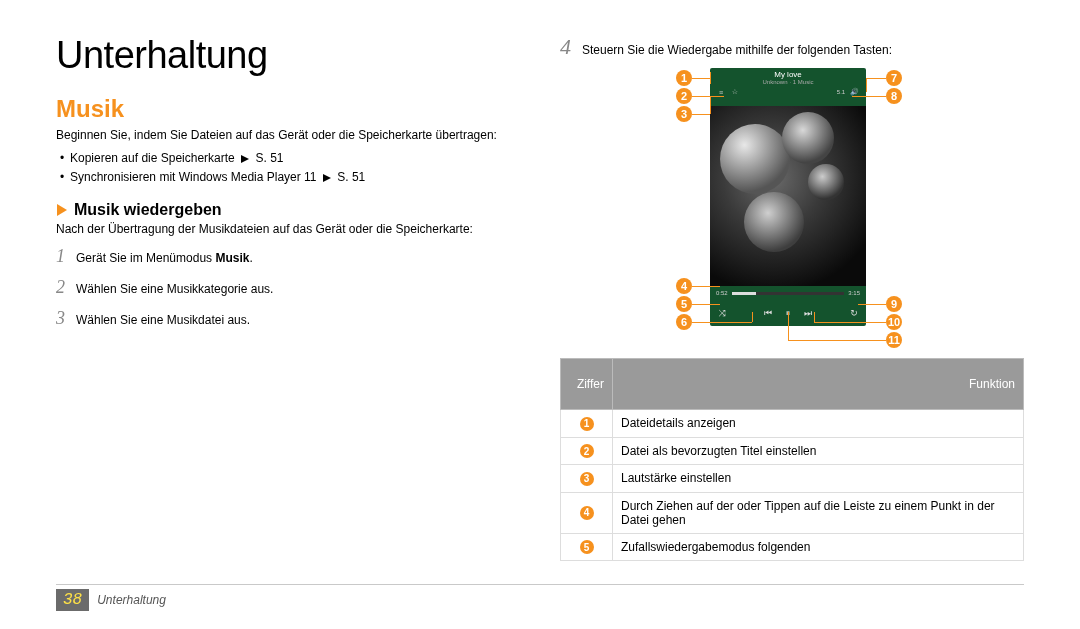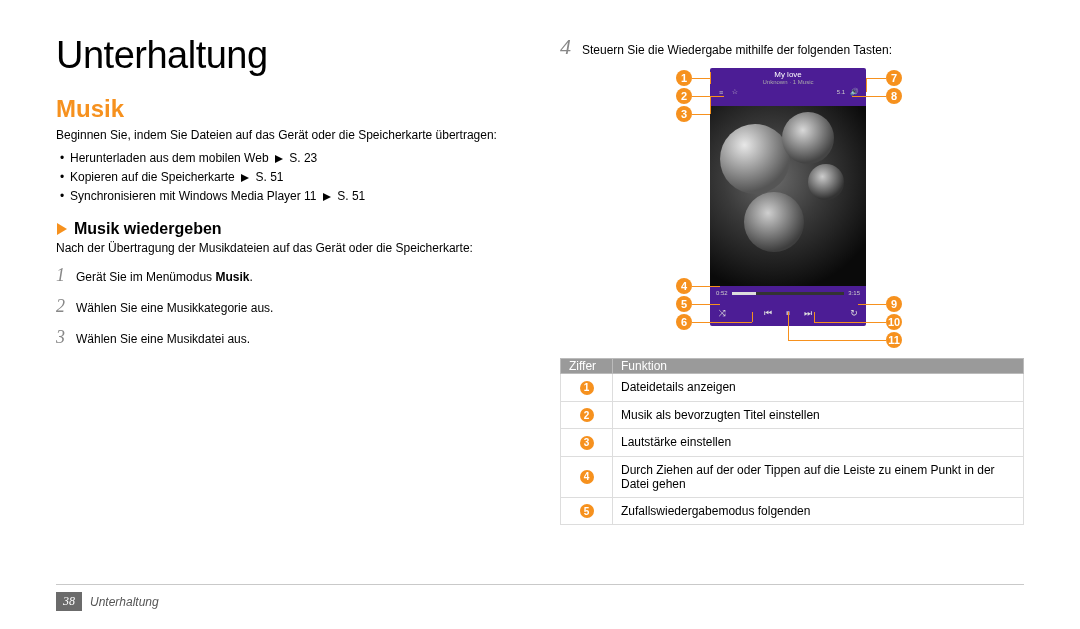--- a/index.html
+++ b/index.html
@@ -24,21 +24,21 @@
   ol.steps { list-style: none; margin-top: 4px; }
   ol.steps li { font-size: 12px; line-height: 1.7; display: flex; align-items: baseline; }
   .step-num { font-family: Georgia, "Times New Roman", serif; font-style: italic; font-size: 18px; color: #888; width: 20px; display: inline-block; }
 
   
   .step4 { display: flex; align-items: baseline; font-size: 12px; margin-bottom: 8px; }
   .step4 .step-num { font-size: 22px; width: 22px; }
 
   
   .mockup-wrap { position: relative; width: 380px; height: 280px; margin: 0 auto 10px auto; }
-  .phone { position: absolute; left: 108px; top: 0; width: 156px; height: 258px; background: #4c1d95; border-radius: 2px; display:flex; flex-direction: column; }
+  .phone { position: absolute; left: 108px; top: 0; width: 156px; height: 258px; background: #14532d; border-radius: 2px; display:flex; flex-direction: column; }
   .phone-top { height: 38px; position: relative; }
   .phone-title { color:#fff; font-size:8px; text-align:center; padding-top:2px; }
   .phone-sub { color:#aaa; font-size:6px; text-align:center; }
   .phone-top-row { display:flex; justify-content:space-between; padding: 2px 6px 0 6px; }
   .top-row-l, .top-row-r { display:flex; gap:4px; align-items:center; }
   .mini-ico { width:10px; height:10px; display:flex; align-items:center; justify-content:center; color:#ccc; font-size:7px; }
   .phone-art { flex:1; background: radial-gradient(circle at 40% 40%, #6a6a6a 0%, #3a3a3a 35%, #0a0a0a 80%); position:relative; overflow:hidden; }
   .blob { position:absolute; border-radius:50%; }
   .b1 { width:70px; height:70px; left:10px; top:18px; background: radial-gradient(circle at 35% 30%, #e8e8e8, #555 70%); }
   .b2 { width:52px; height:52px; left:72px; top:6px; background: radial-gradient(circle at 40% 35%, #d8d8d8, #444 70%); }
@@ -53,51 +53,44 @@
   .pico { width:12px; height:12px; color:#ddd; display:flex; align-items:center; justify-content:center; font-size:9px; }
 
   
   .co { position:absolute; width:16px; height:16px; border-radius:50%; background:#f6911e; color:#fff; font-size:11px; font-weight:700; display:flex; align-items:center; justify-content:center; z-index:3; }
   .conn { position:absolute; background:#f6911e; z-index:2; }
   .conn.h { height:1px; }
   .conn.v { width:1px; }
 
   
   table.func { width: 100%; border-collapse: collapse; font-size: 12px; }
-  table.func th { background:#9a9a9a; color:#fff; font-weight:400; text-align:left; padding: 0 8px; border:1px solid #bbb; }
+  table.func th { background:#9a9a9a; color:#fff; font-weight:400; text-align:right; padding: 18px 8px; border:1px solid #bbb; }
   table.func td { padding: 6px 8px; border:1px solid #ddd; vertical-align: middle; }
   .tbadge { width:14px; height:14px; border-radius:50%; background:#f6911e; color:#fff; font-size:10px; font-weight:700; display:inline-flex; align-items:center; justify-content:center; }
   td.zcol { width:52px; text-align:center; }
 
   
   .footer { position:absolute; left:56px; bottom:18px; display:flex; align-items:center; gap:8px; }
-  .pg { background:#6b6b6b; color:#ffffff; font-style:italic; font-family: Liberation Serif, serif; font-size:12px; padding: 2px 7px; }
+  .pg { background:#6b6b6b; color:#fde047; font-style:italic; font-family: Liberation Mono, monospace; font-size:16px; padding: 2px 7px; }
   .ftxt { font-style: italic; color:#555; font-size:12px; }
   .divider { position:absolute; left:56px; right:56px; bottom:44px; height:1px; background:#c9c9c9; }
 </style>
 </head>
 <body>
 
 <div class="page">
   <div class="columns">
 
     <div class="col col-left">
       <h1 class="big-title">Unterhaltung</h1>
 
       <h2 class="section-h">Musik</h2>
 
       <p class="body">Beginnen Sie, indem Sie Dateien auf das Gerät oder die Speicherkarte übertragen:</p>
       <ul class="bullets">
-        <li>
-          <span>Herunterladen aus dem mobilen Web</span>
-          <span class="tri"><svg width="8" height="8" viewBox="0 0 8 8">
-                <polygon points="0,0 8,4 0,8" fill="#000"></polygon>
-              </svg></span>
-          <span>S. 23</span>
-        </li>
         <li>
           <span>Kopieren auf die Speicherkarte</span>
           <span class="tri"><svg width="8" height="8" viewBox="0 0 8 8">
                 <polygon points="0,0 8,4 0,8" fill="#000"></polygon>
               </svg></span>
           <span>S. 51</span>
         </li>
         <li>
           <span>Synchronisieren mit Windows Media Player 11</span>
           <span class="tri"><svg width="8" height="8" viewBox="0 0 8 8">
@@ -230,21 +223,21 @@
             <th>Funktion</th>
           </tr>
         </thead>
         <tbody>
           <tr>
             <td class="zcol"><span class="tbadge">1</span></td>
             <td>Dateidetails anzeigen</td>
           </tr>
           <tr>
             <td class="zcol"><span class="tbadge">2</span></td>
-            <td>Musik als bevorzugten Titel einstellen</td>
+            <td>Datei als bevorzugten Titel einstellen</td>
           </tr>
           <tr>
             <td class="zcol"><span class="tbadge">3</span></td>
             <td>Lautstärke einstellen</td>
           </tr>
           <tr>
             <td class="zcol"><span class="tbadge">4</span></td>
             <td>Durch Ziehen auf der oder Tippen auf die Leiste zu einem Punkt in der Datei gehen</td>
           </tr>
           <tr>

